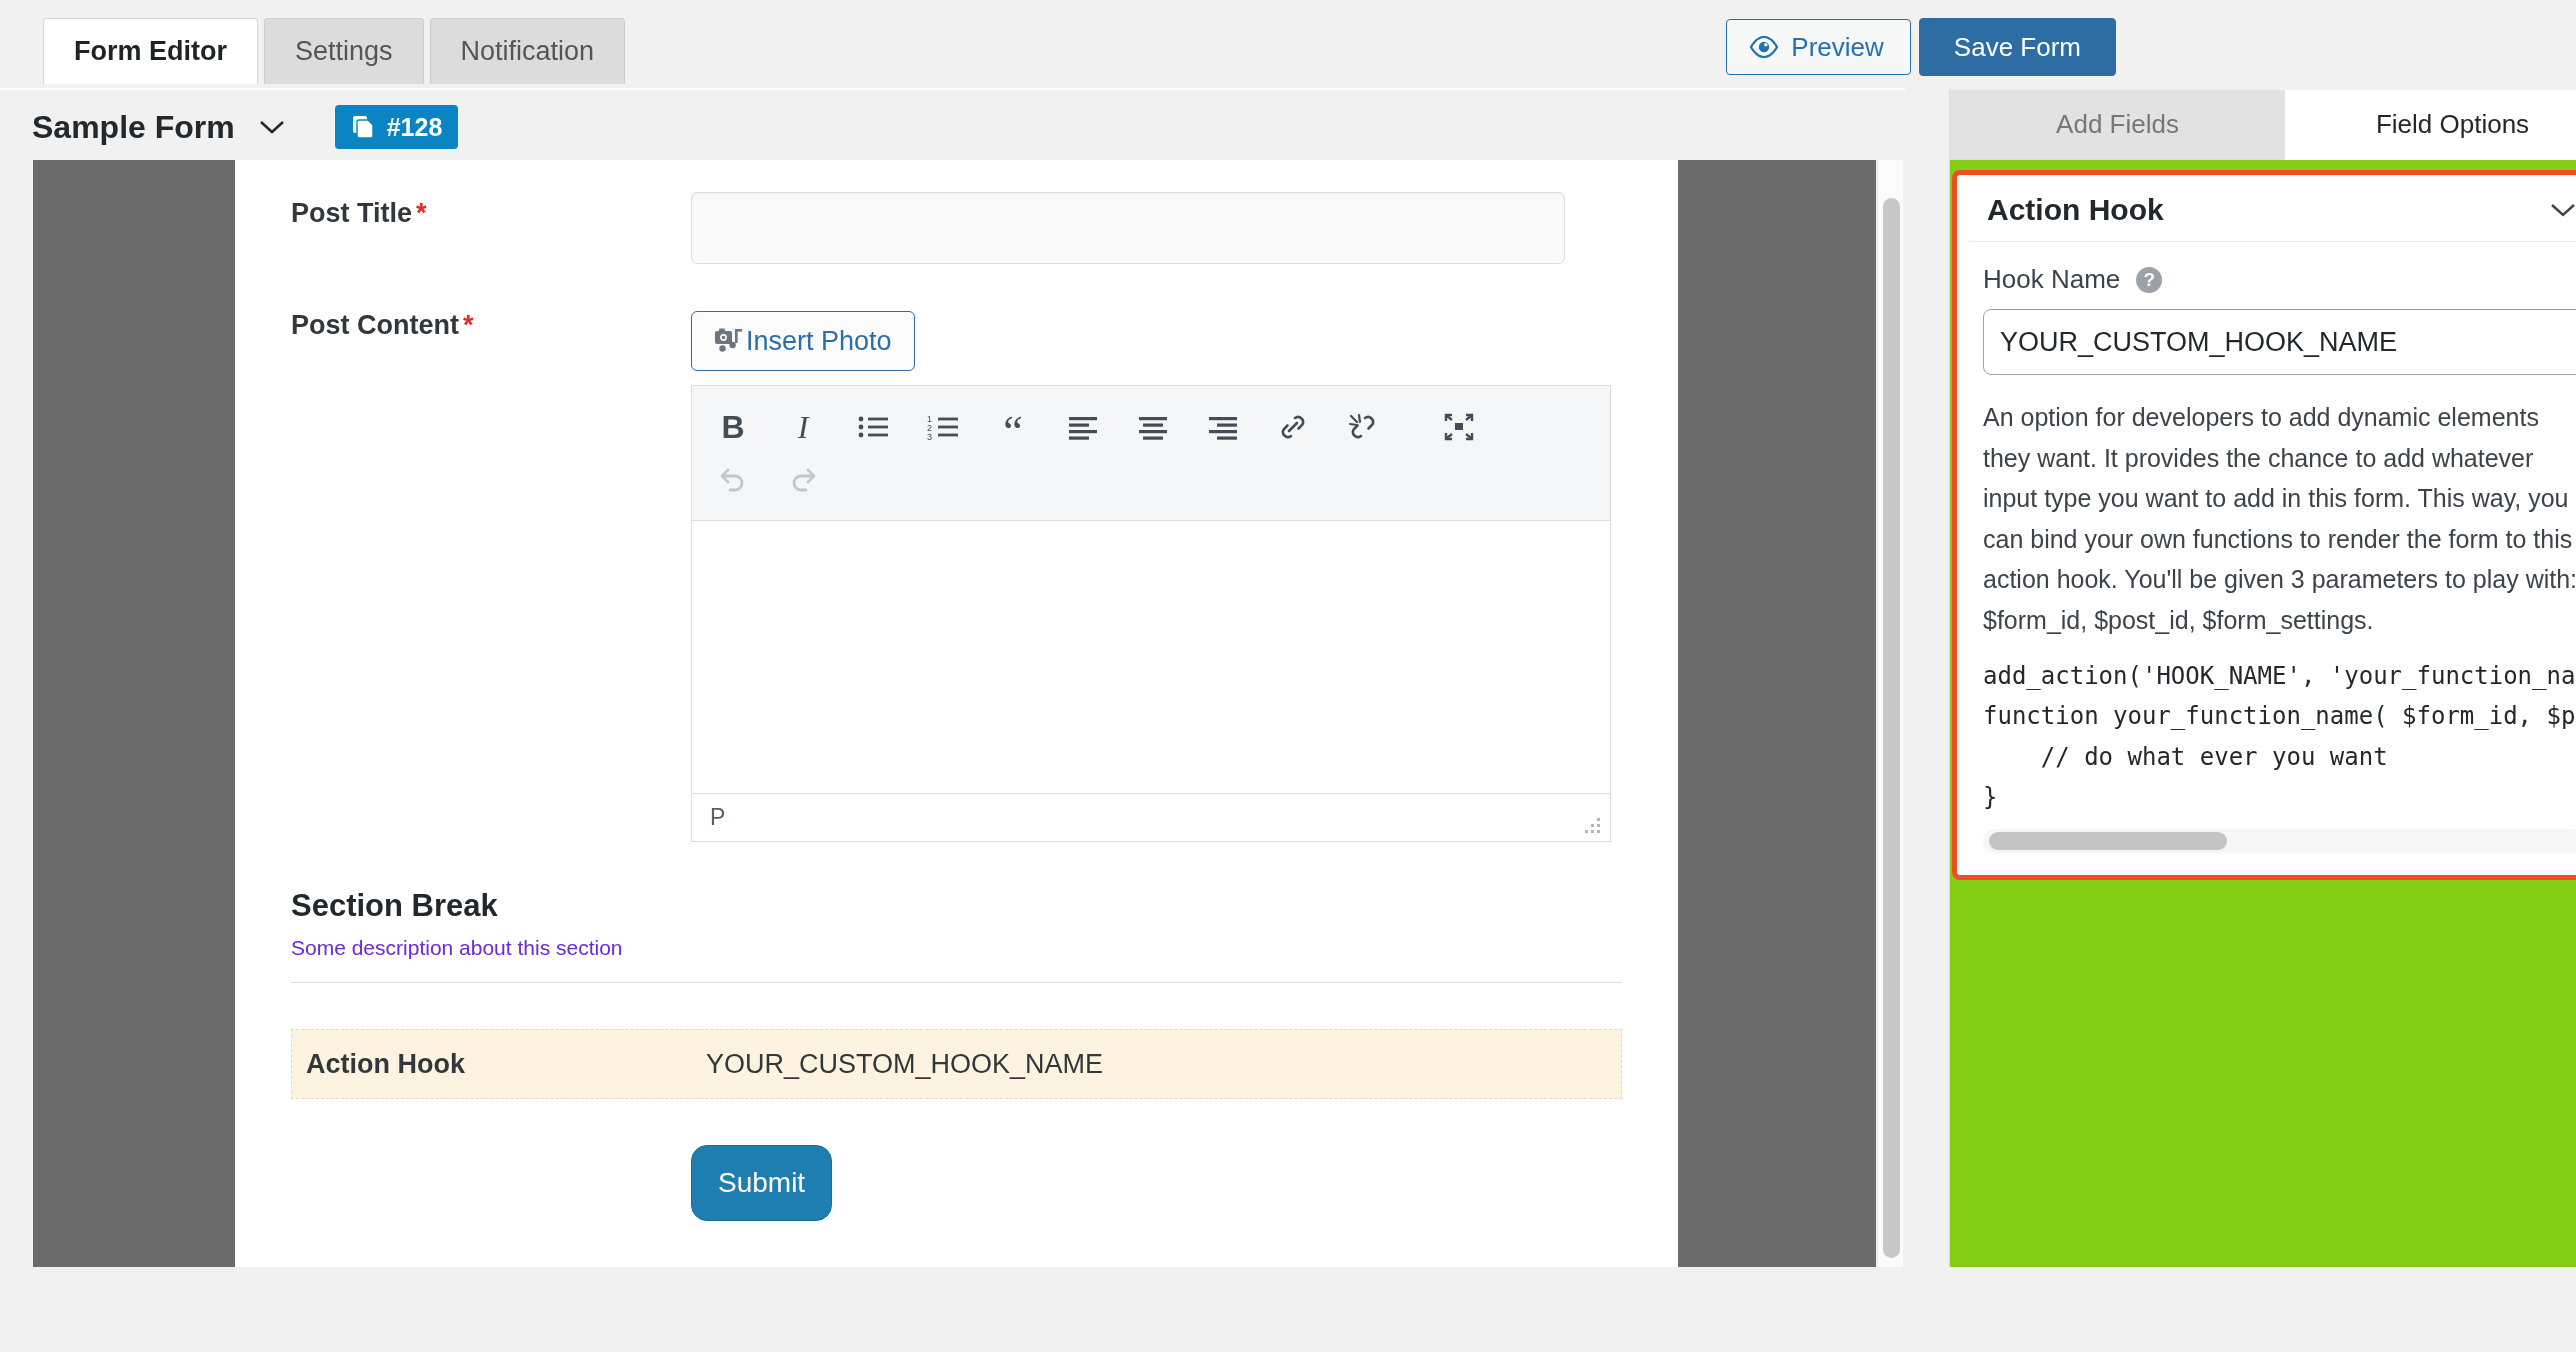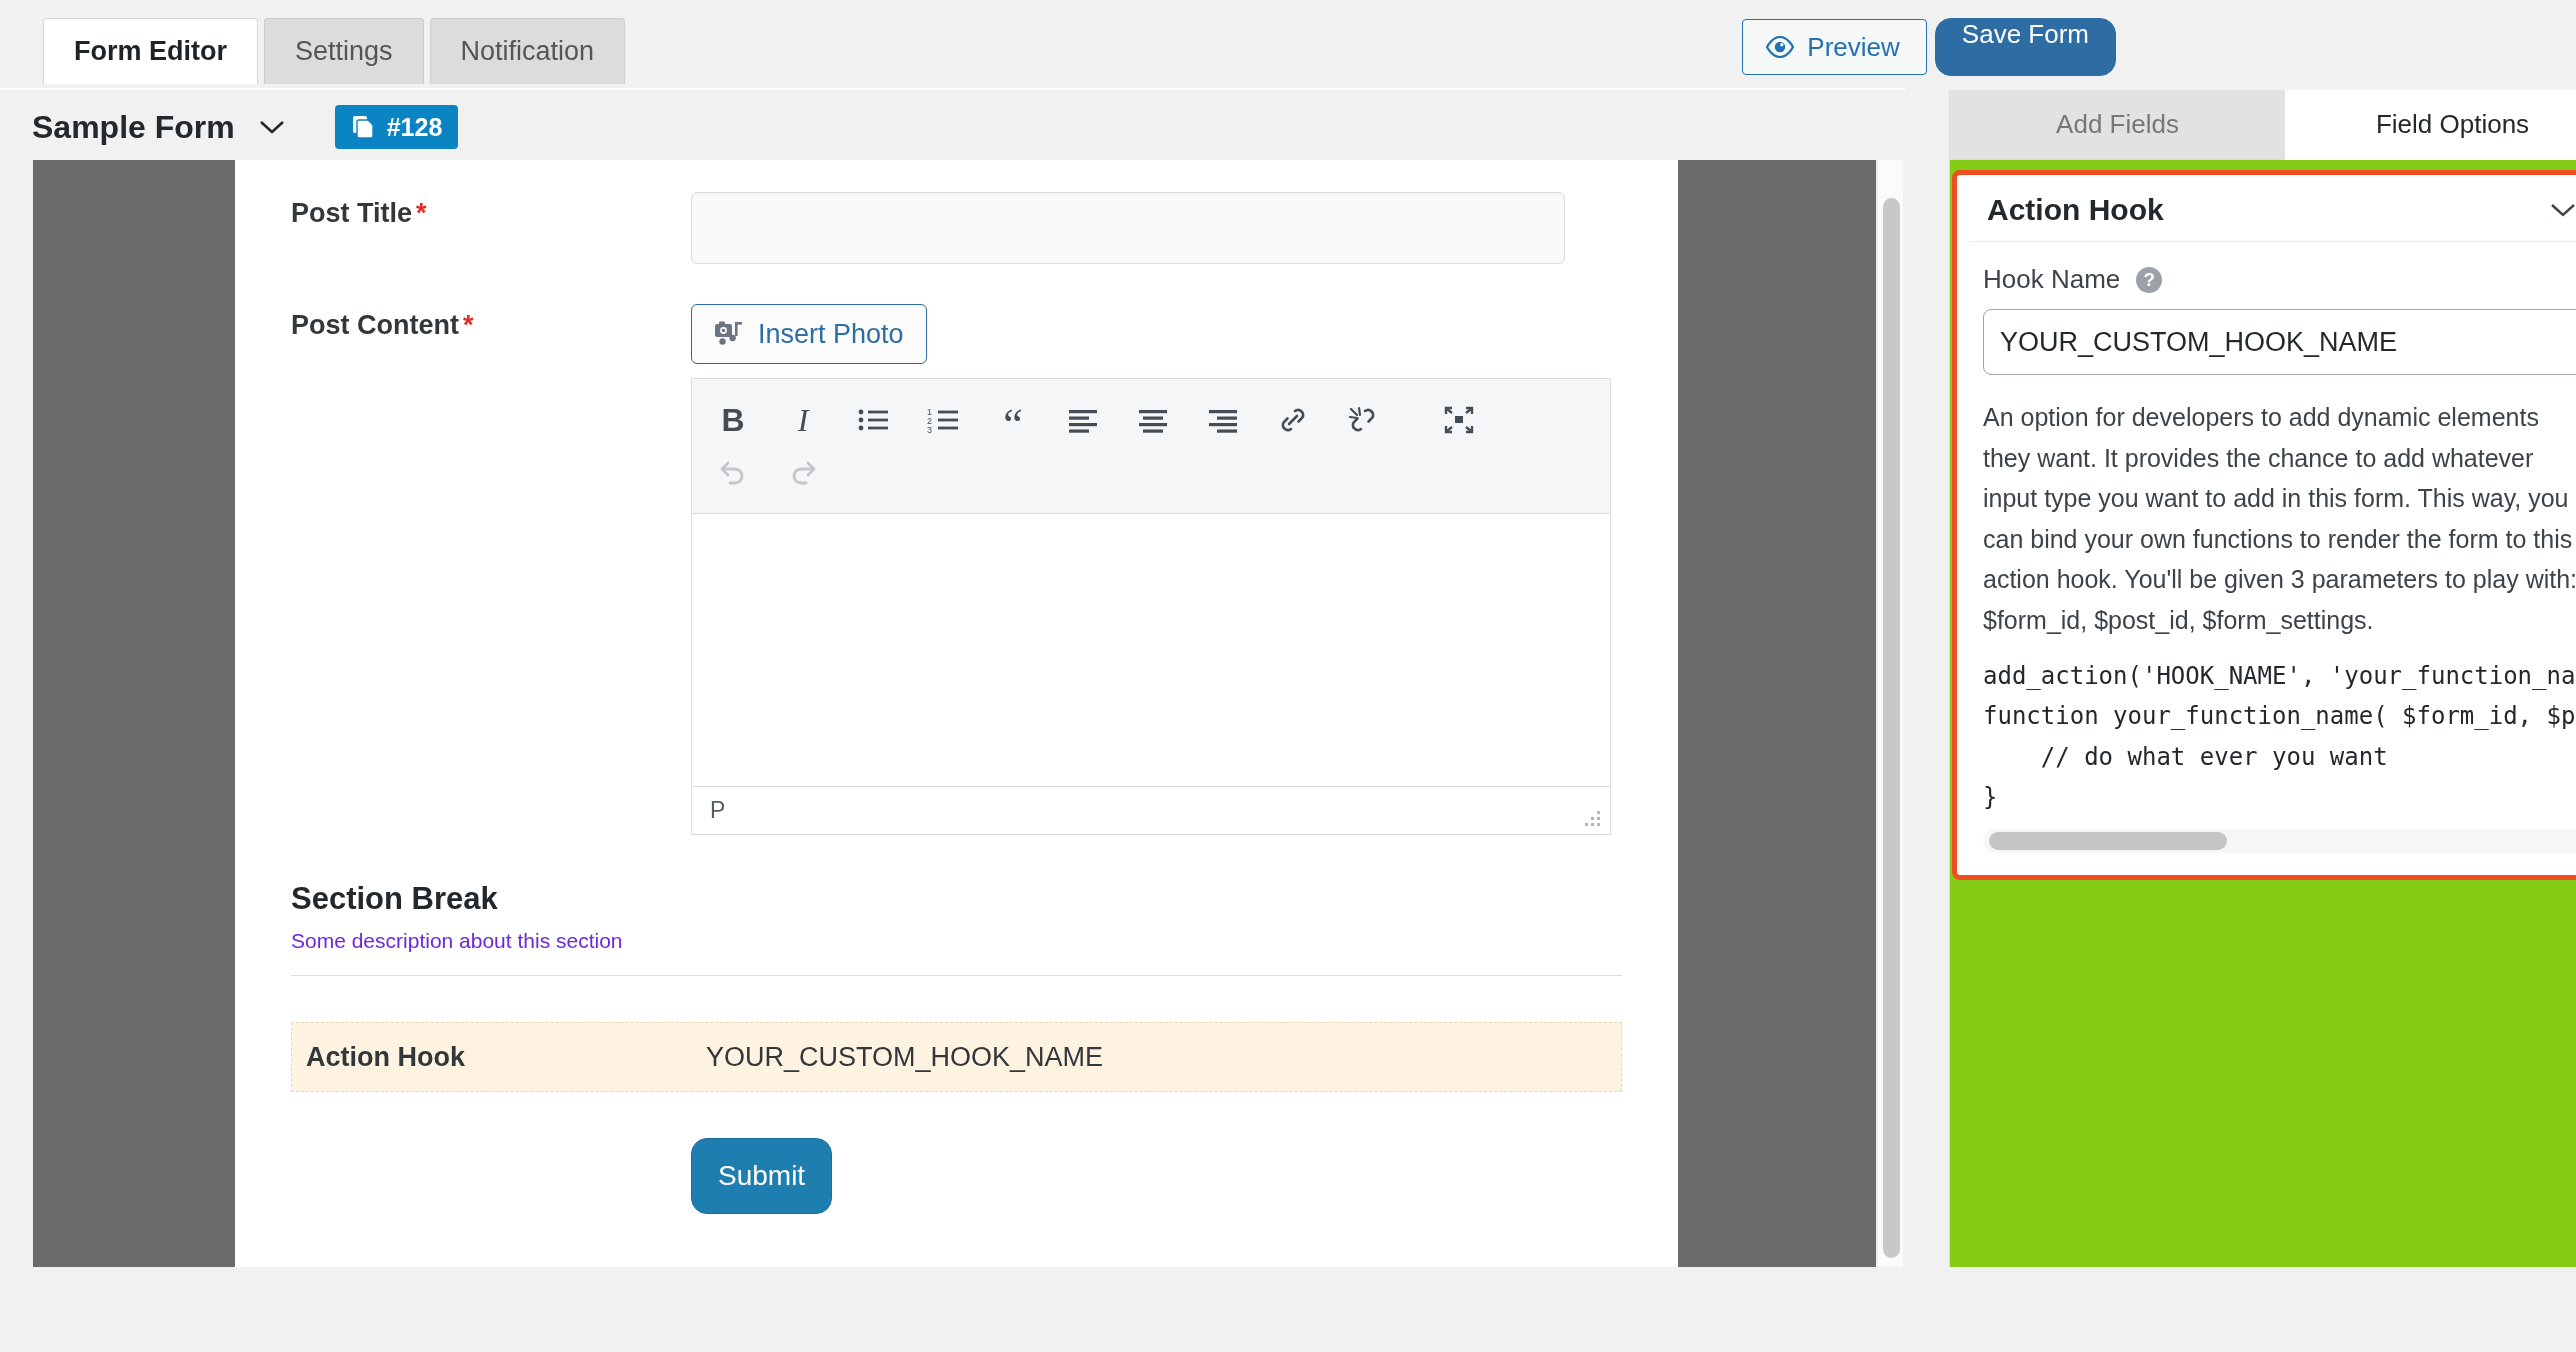--- a/index.html
+++ b/index.html
@@ -75,25 +75,25 @@
     display: flex; align-items: center; gap: 12px;
     background: #f6f7f7;
     border: 1px solid #2271b1;
     border-radius: 4px;
     color: #2271b1;
     font-size: 26px;
     cursor: pointer;
   }
   .btn-saveform {
     height: 58px;
-    padding: 0 26px;
-    display: flex; align-items: flex-start;
+    padding: 0 34px;
+    display: flex; align-items: center;
     background: #2e6da4;
     border: 1px solid #2e6da4;
-    border-radius: 16px;
+    border-radius: 4px;
     color: #ffffff;
     font-size: 26px;
     cursor: pointer;
   }
 
   
   .title-row {
     position: absolute;
     left: 0; top: 90px;
     width: 1905px; height: 74px;
@@ -166,29 +166,30 @@
     height: 72px;
     background: #fafafa;
     border: 1px solid #dddddd;
     border-radius: 6px;
     box-shadow: inset 0 1px 2px rgba(0,0,0,0.05);
   }
 
   .insert-photo-btn {
     display: inline-flex;
     align-items: center;
-    gap: 14px;
+    gap: 2px;
     height: 60px;
     padding: 0 22px;
     background: #fbfbfb;
     border: 1px solid #2e6da4;
     border-radius: 6px;
     color: #2e6da4;
     font-size: 27px;
     cursor: pointer;
+    margin-top: 7px;
   }
 
   
   .editor {
     width: 920px;
     margin-top: 14px;
     border: 1px solid #dddddd;
     background: #ffffff;
     position: relative;
   }

